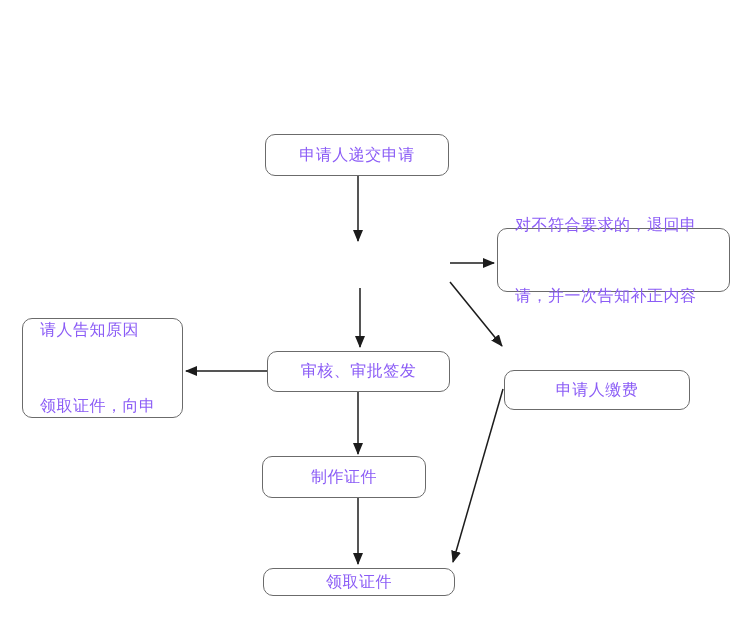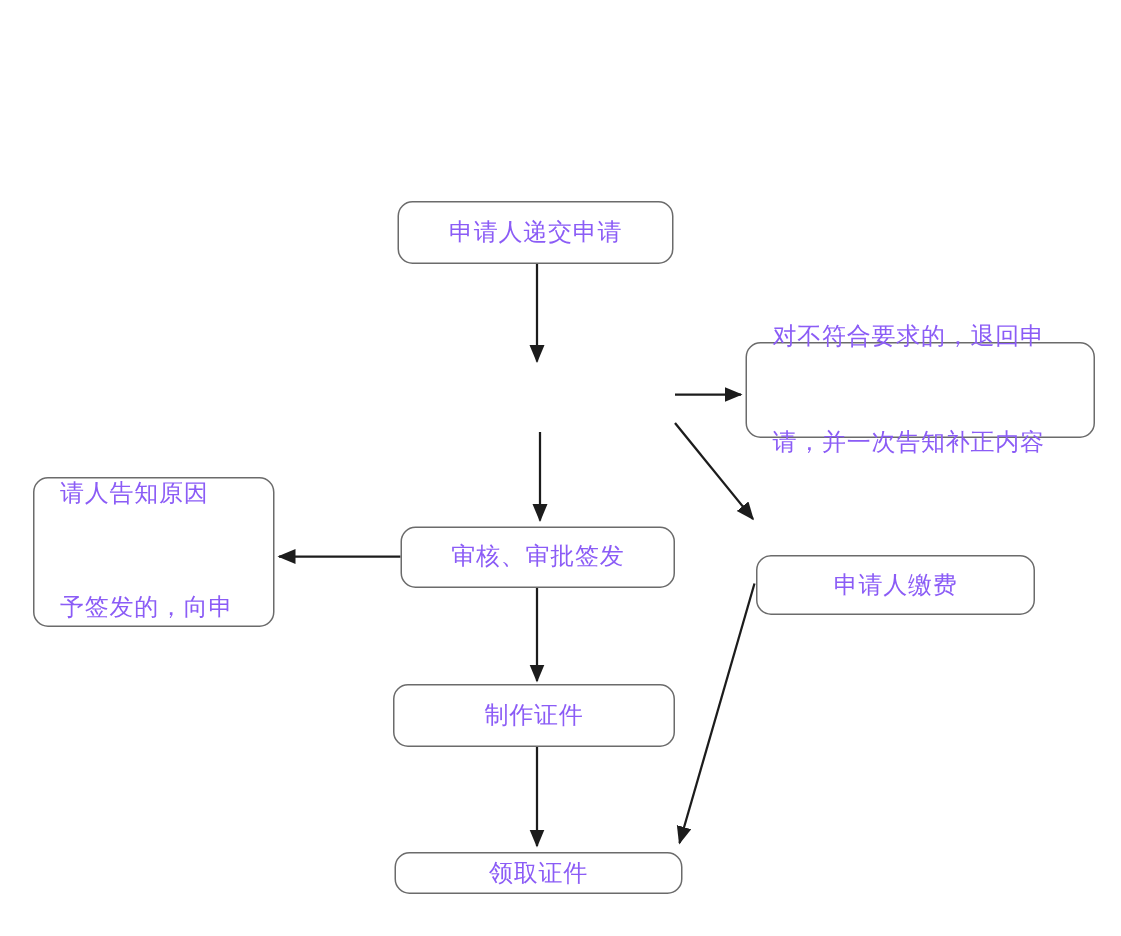--- a/index.html
+++ b/index.html
@@ -59,21 +59,21 @@
   .node.multiline .line { white-space: nowrap; }
 
   #node-submit   { left: 265px; top: 134px; width: 184px; height: 42px; }
   #node-accept   { left: 264px; top: 243px; width: 186px; height: 45px; }
   #node-return   { left: 497px; top: 228px; width: 233px; height: 64px;
                    padding-left: 17px; line-height: 27px; }
   #node-payment  { left: 504px; top: 347px; width: 186px; height: 40px; margin-top: 23px; }
   #node-review   { left: 267px; top: 351px; width: 183px; height: 41px; text-align: right; }
   #node-refuse   { left: 22px;  top: 318px; width: 161px; height: 100px;
                    padding-left: 17px; line-height: 32px; }
-  #node-produce  { left: 262px; top: 456px; width: 188px; height: 42px; }
+  #node-produce  { left: 262px; top: 456px; width: 164px; height: 42px; }
   #node-collect  { left: 263px; top: 568px; width: 192px; height: 28px; }
 </style>
 </head>
 <body>
 
 <div class="canvas">
 
 
   <svg class="connectors" viewBox="0 0 747 624" xmlns="http://www.w3.org/2000/svg">
     <defs>
@@ -98,20 +98,20 @@
     <div class="line">对不符合要求的，退回申</div>
     <div class="line">请，并一次告知补正内容</div>
   </div>
 
   <div class="node" id="node-payment">申请人缴费</div>
 
   <div class="node" id="node-review">审核、审批签发</div>
 
   <div class="node multiline" id="node-refuse">
     <div class="line">请人告知原因</div>
-    <div class="line">予签发的，向申</div>
+    <div class="line">领取证件，向申</div>
   </div>
 
   <div class="node" id="node-produce">制作证件</div>
 
   <div class="node" id="node-collect">领取证件</div>
 
 </div>
 
 </body></html>

